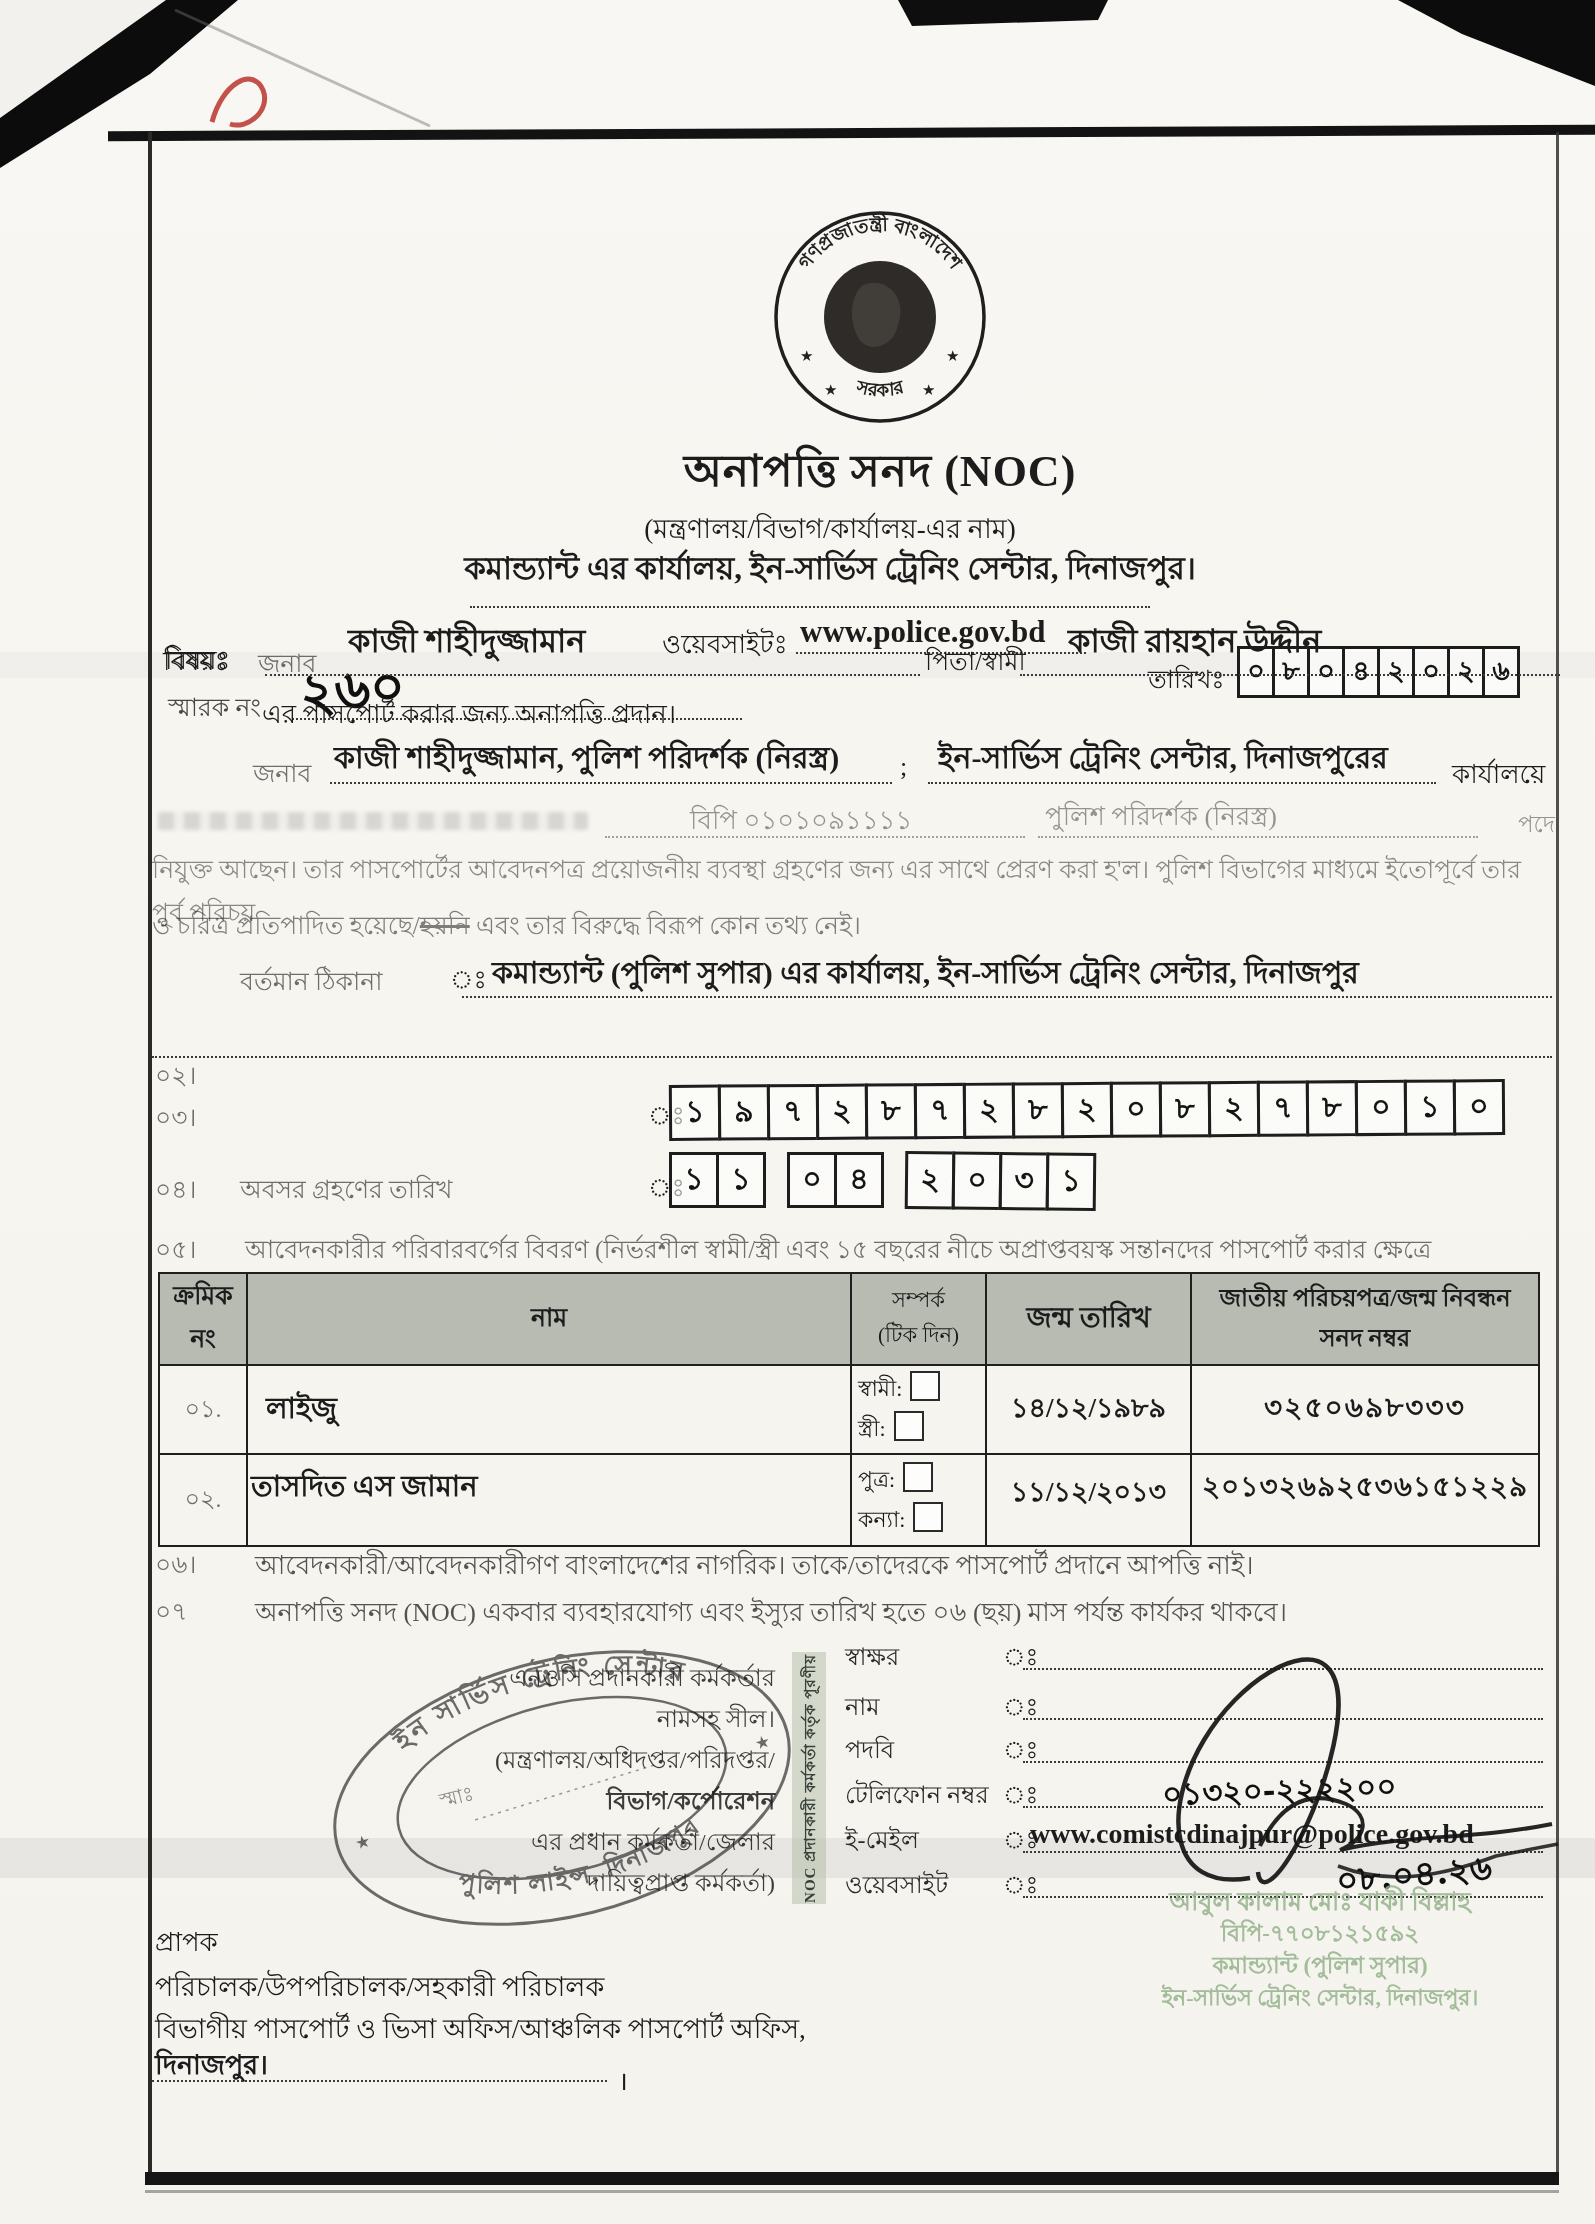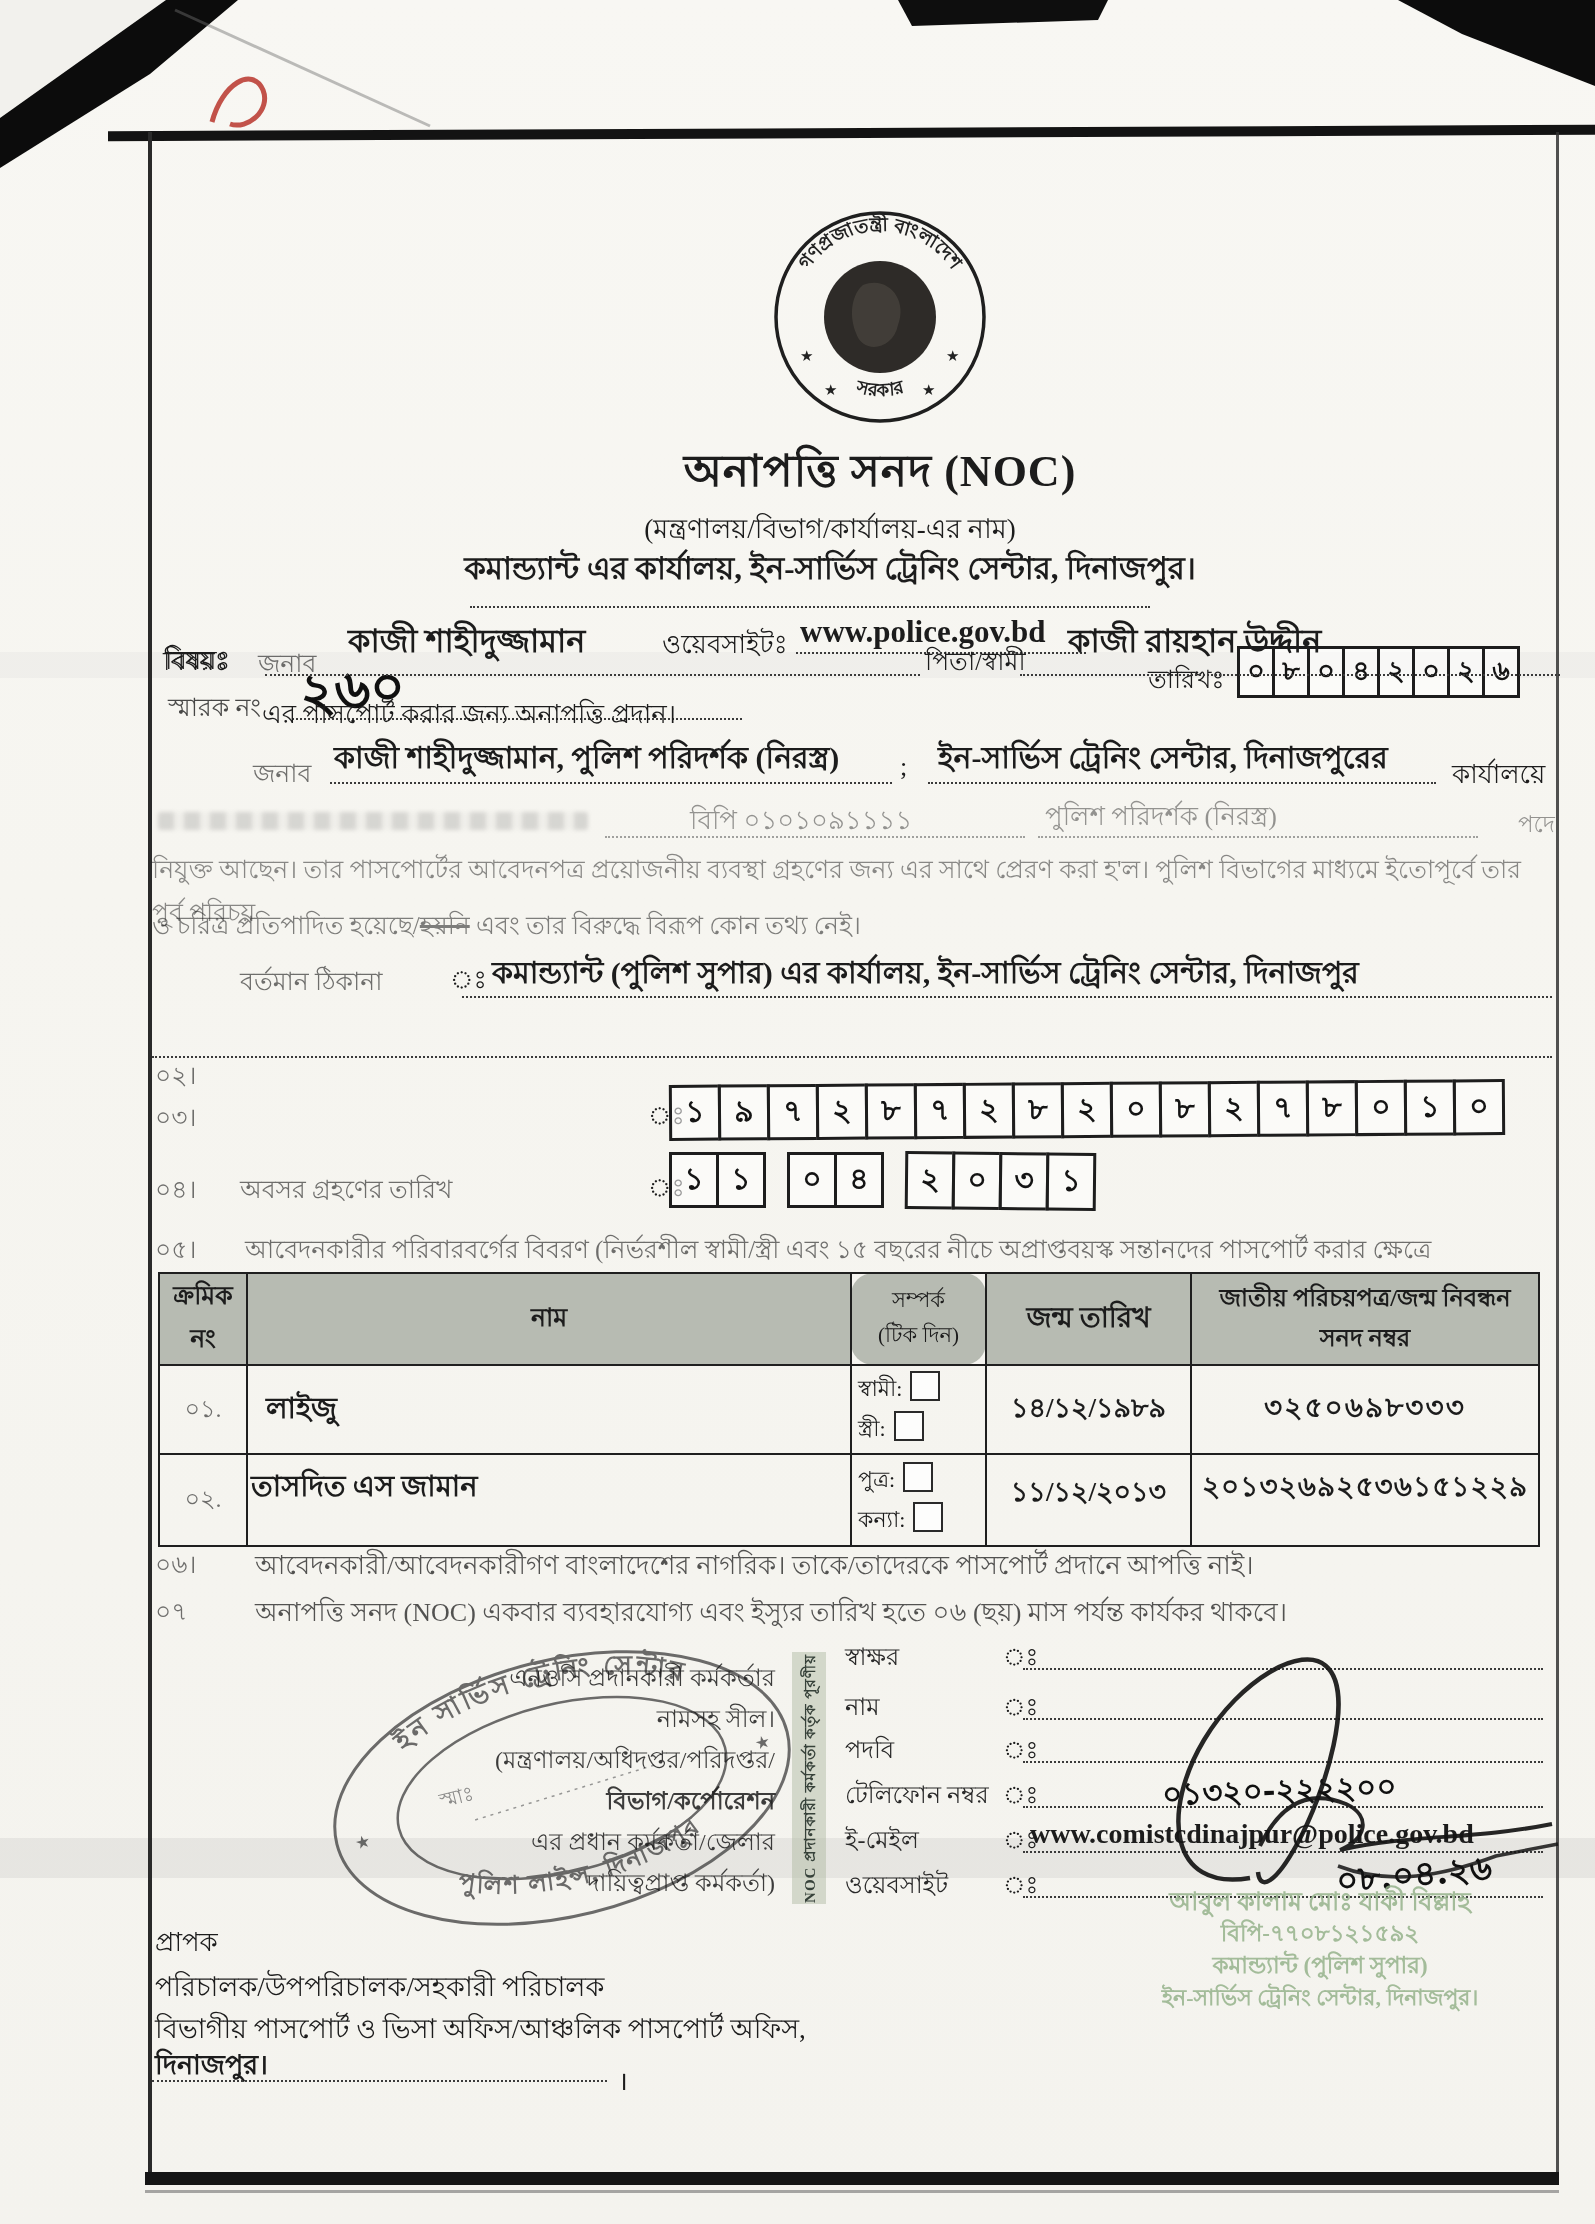--- a/index.html
+++ b/index.html
@@ -255,21 +255,21 @@
         <col style="width:205px;">
         <col style="width:348px;">
       </colgroup>
     <tbody>
         <tr style="height:90px;">
       <th>
             <div>ক্রমিক</div>
             <div>নং</div>
           </th>
       <th>নাম</th>
-      <th style="font-size:21px;font-weight:normal;border-radius:22px;">
+      <th style="font-size:21px;font-weight:normal;">
             <div>সম্পর্ক</div>
             <div>(টিক দিন)</div>
           </th>
       <th style="font-size:28px;">জন্ম তারিখ</th>
       <th style="font-size:24px;">জাতীয় পরিচয়পত্র/জন্ম নিবন্ধন সনদ নম্বর</th>
     </tr>
     <tr style="height:86px;">
       <td class="center semifaint" style="font-size:24px;">০১.</td>
       <td class="bold" style="font-size:29px;padding-left:18px;">লাইজু</td>
       <td>

